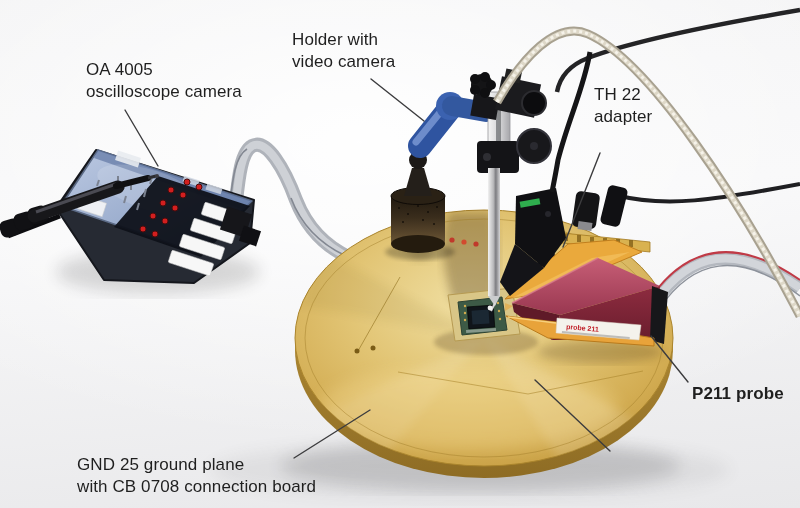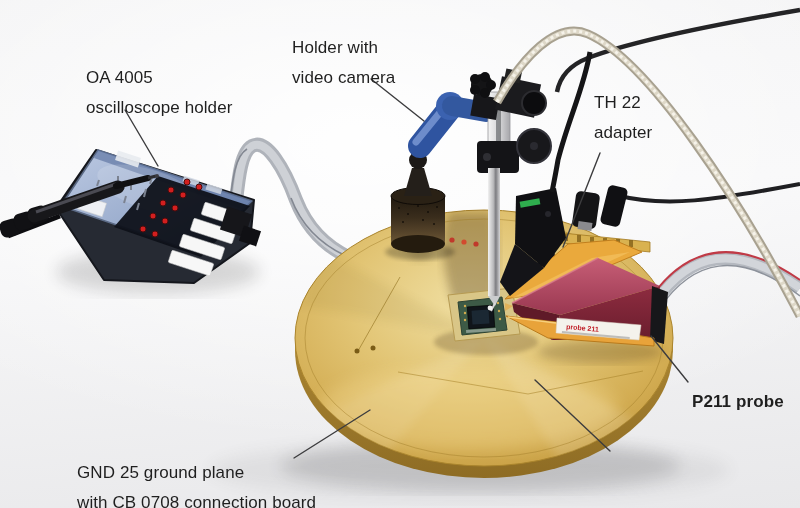--- a/index.html
+++ b/index.html
@@ -8,21 +8,21 @@
     background:
       radial-gradient(120% 95% at 45% 28%, rgba(255,255,255,.95), rgba(255,255,255,0) 62%),
       linear-gradient(175deg,#f3f3f4 0%,#f7f7f8 42%,#e8e8ea 100%);
     font-family:"Liberation Sans",sans-serif;
   }
   .stage svg{position:absolute;left:0;top:0;}
   .label{
     position:absolute;font-size:17px;line-height:22px;color:#1f1f1f;
     white-space:nowrap;letter-spacing:.1px;
   }
-  .label .ln{display:block;margin-top:8px;}
+  .label .ln{display:block;}
 </style>
 </head>
 <body>
 
 <div class="stage">
 <svg width="800" height="508" viewBox="0 0 800 508">
   <defs>
     <radialGradient id="discGrad" cx="46%" cy="36%" r="75%">
       <stop offset="0%" stop-color="#f0dfa2"></stop>
       <stop offset="42%" stop-color="#e2c575"></stop>
@@ -304,21 +304,21 @@
     <line x1="371" y1="79" x2="424" y2="121"></line>
     <line x1="600" y1="153" x2="563" y2="247"></line>
     <line x1="688" y1="382" x2="651" y2="336"></line>
     <line x1="294" y1="458" x2="370" y2="410"></line>
     <line x1="610" y1="451" x2="535" y2="380"></line>
   </g>
 </svg>
 
   <div class="label" style="left:86px;top:59px;">
     <span class="ln">OA 4005</span>
-    <span class="ln">oscilloscope holder</span>
+    <span class="ln">oscilloscope camera</span>
   </div>
   <div class="label" style="left:292px;top:29px;">
     <span class="ln">Holder with</span>
     <span class="ln">video camera</span>
   </div>
   <div class="label" style="left:594px;top:84px;">
     <span class="ln">TH 22</span>
     <span class="ln">adapter</span>
   </div>
   <div class="label" style="left:692px;top:383px;font-weight:bold;">

